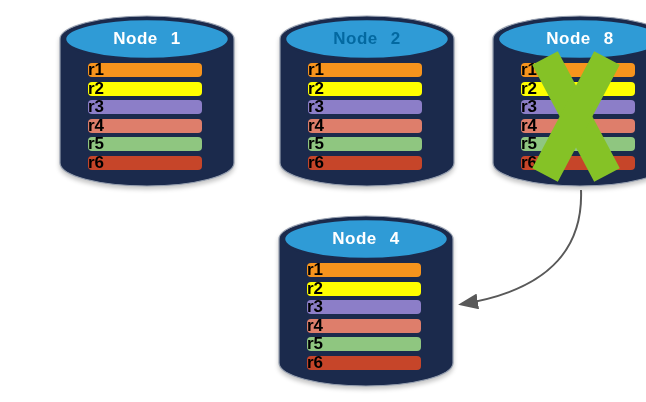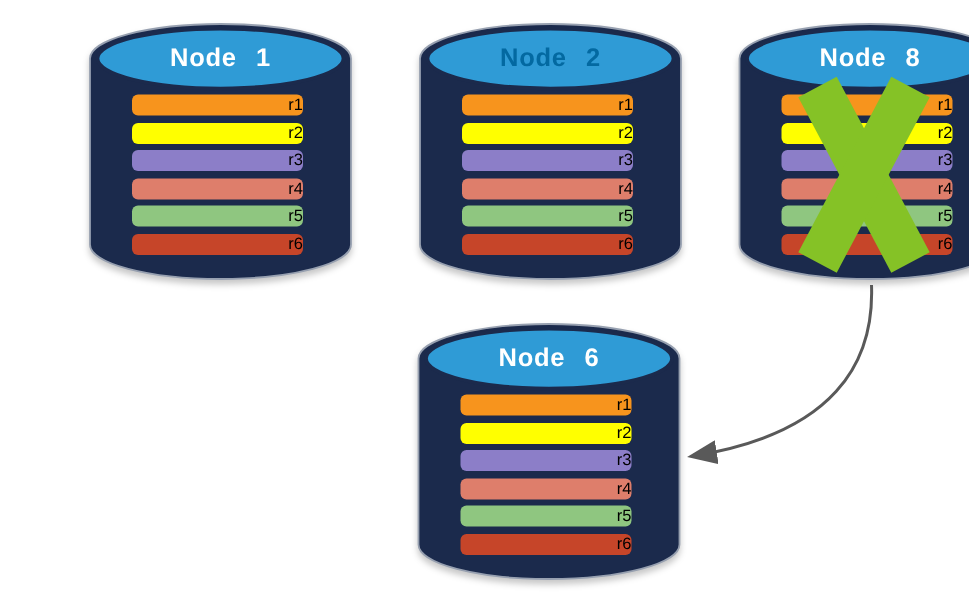--- a/index.html
+++ b/index.html
@@ -39,23 +39,23 @@
     left: 29px; top: 49px;
     width: 114px;
     display: flex;
     flex-direction: column;
     gap: 4.6px;
   }
   .bar {
     height: 14px;
     line-height: 14px;
     border-radius: 4px;
-    text-align: right;
-    font-size: 11px;
-    font-weight: 400;
+    text-align: left;
+    font-size: 17px;
+    font-weight: 700;
   }
   .overlay {
     position: absolute;
     overflow: visible;
   }
 </style>
 </head>
 <body>
 
 <div class="stage">
@@ -106,21 +106,21 @@
       <div class="bar" style="background-color: rgb(143, 198, 128); color: rgb(0, 0, 0);">r5</div>
       <div class="bar" style="background-color: rgb(198, 69, 41); color: rgb(0, 0, 0);">r6</div>
     </div>
   </div>
 
   <div class="node" style="left:242px; top:214px;">
     <svg class="cyl" width="176" height="174" viewBox="0 0 176 174">
       <path d="M1,25 A87,23 0 0 1 175,25 L175,149 A87,23 0 0 1 1,149 Z" stroke-width="1.2" fill="#1B2A4C" stroke="#97A0B0"></path>
       <ellipse cx="88" cy="25" rx="82" ry="20" stroke-width="2.5" fill="#2F9BD6" stroke="#1B2A4C"></ellipse>
     </svg>
-    <div class="node-title" style="color: rgb(255, 255, 255);">Node 6</div>
+    <div class="node-title" style="color: rgb(255, 255, 255);">Node 4</div>
     <div class="bars">
       <div class="bar" style="background-color: rgb(247, 148, 29); color: rgb(0, 0, 0);">r1</div>
       <div class="bar" style="background-color: rgb(255, 255, 0); color: rgb(0, 0, 0);">r2</div>
       <div class="bar" style="background-color: rgb(140, 126, 200); color: rgb(0, 0, 0);">r3</div>
       <div class="bar" style="background-color: rgb(222, 126, 107); color: rgb(0, 0, 0);">r4</div>
       <div class="bar" style="background-color: rgb(143, 198, 128); color: rgb(0, 0, 0);">r5</div>
       <div class="bar" style="background-color: rgb(198, 69, 41); color: rgb(0, 0, 0);">r6</div>
     </div>
   </div>
 

